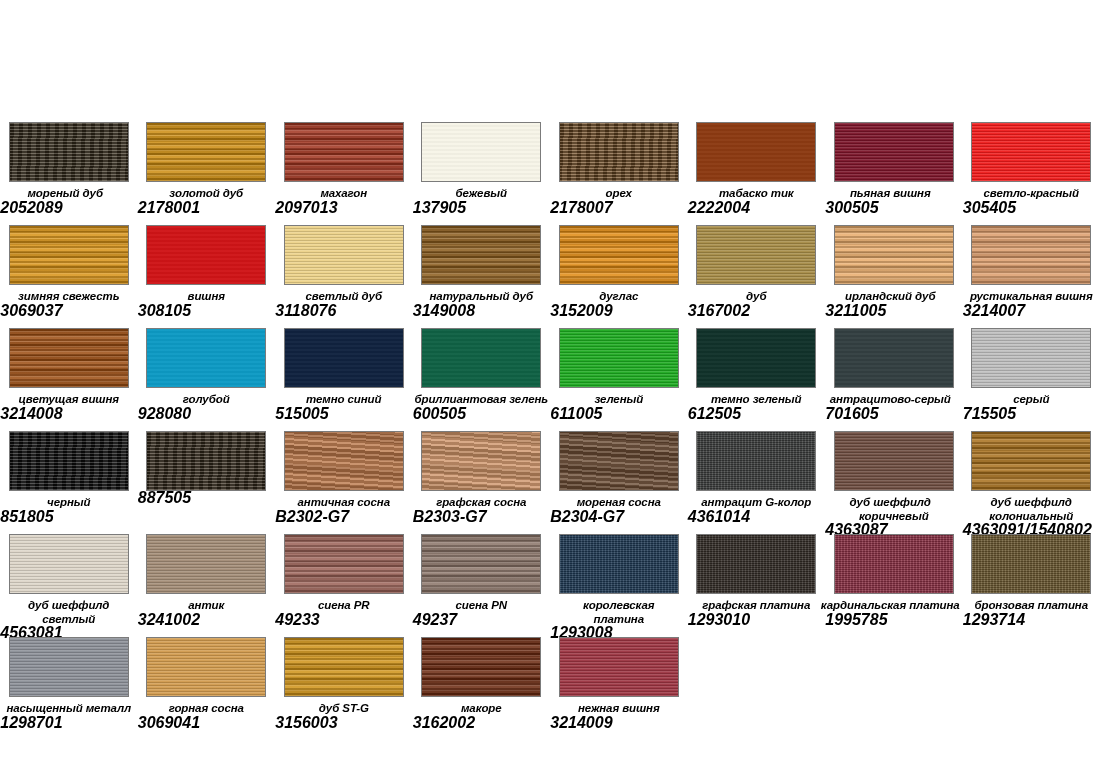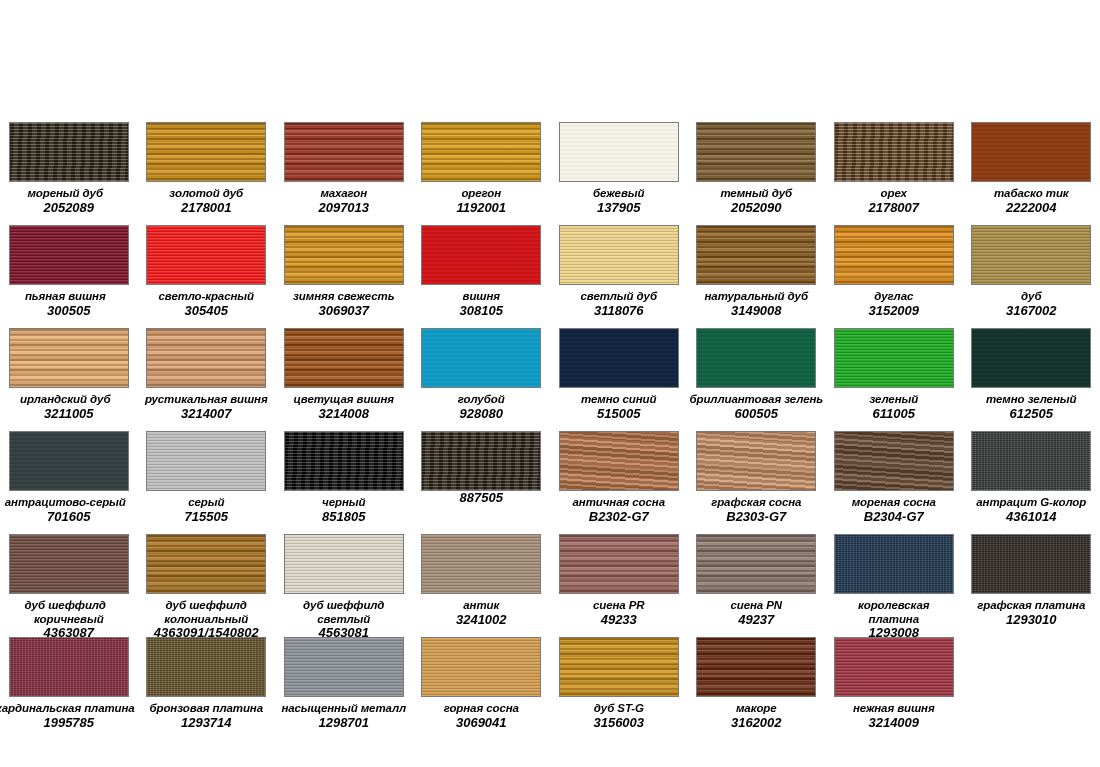--- a/index.html
+++ b/index.html
@@ -42,22 +42,21 @@
     text-align:center;
     font-size:11.5px;
     font-style:italic;
     font-weight:bold;
     color:#000000;
     line-height:13.5px;
     letter-spacing:-0.1px;
     white-space:pre-line;
   }
   .code{
-    text-align:center;
-    font-size:13px;
+    font-size:16px;
     font-style:italic;
     font-weight:bold;
     color:#000000;
     line-height:13.5px;
     width:137px;
   }
   
   .g-fine{
     background-image:
       repeating-linear-gradient(0deg,
@@ -122,33 +121,23 @@
         <div class="swatch g-wood" style="background-color: rgb(204, 140, 16); border-color: rgb(123, 123, 123);"></div>
         <div class="label">золотой дуб</div>
         <div class="code">2178001</div>
       </div>
       <div class="cell">
         <div class="swatch g-wood" style="background-color: rgb(160, 52, 31); border-color: rgb(123, 123, 123);"></div>
         <div class="label">махагон</div>
         <div class="code">2097013</div>
       </div>
       <div class="cell">
-        <div class="swatch g-wood" style="background-color: rgb(215, 154, 16); border-color: rgb(123, 123, 123);"></div>
-        <div class="label">орегон</div>
-        <div class="code">1192001</div>
-      </div>
-      <div class="cell">
         <div class="swatch g-plain" style="background-color: rgb(247, 245, 232); border-color: rgb(123, 123, 123);"></div>
         <div class="label">бежевый</div>
         <div class="code">137905</div>
-      </div>
-      <div class="cell">
-        <div class="swatch g-wood" style="background-color: rgb(122, 90, 42); border-color: rgb(123, 123, 123);"></div>
-        <div class="label">темный дуб</div>
-        <div class="code">2052090</div>
       </div>
       <div class="cell">
         <div class="swatch g-rough" style="background-color: rgb(122, 83, 41); border-color: rgb(123, 123, 123);"></div>
         <div class="label">орех</div>
         <div class="code">2178007</div>
       </div>
       <div class="cell">
         <div class="swatch g-plain" style="background-color: rgb(140, 58, 18); border-color: rgb(123, 123, 123);"></div>
         <div class="label">табаско тик</div>
         <div class="code">2222004</div>

